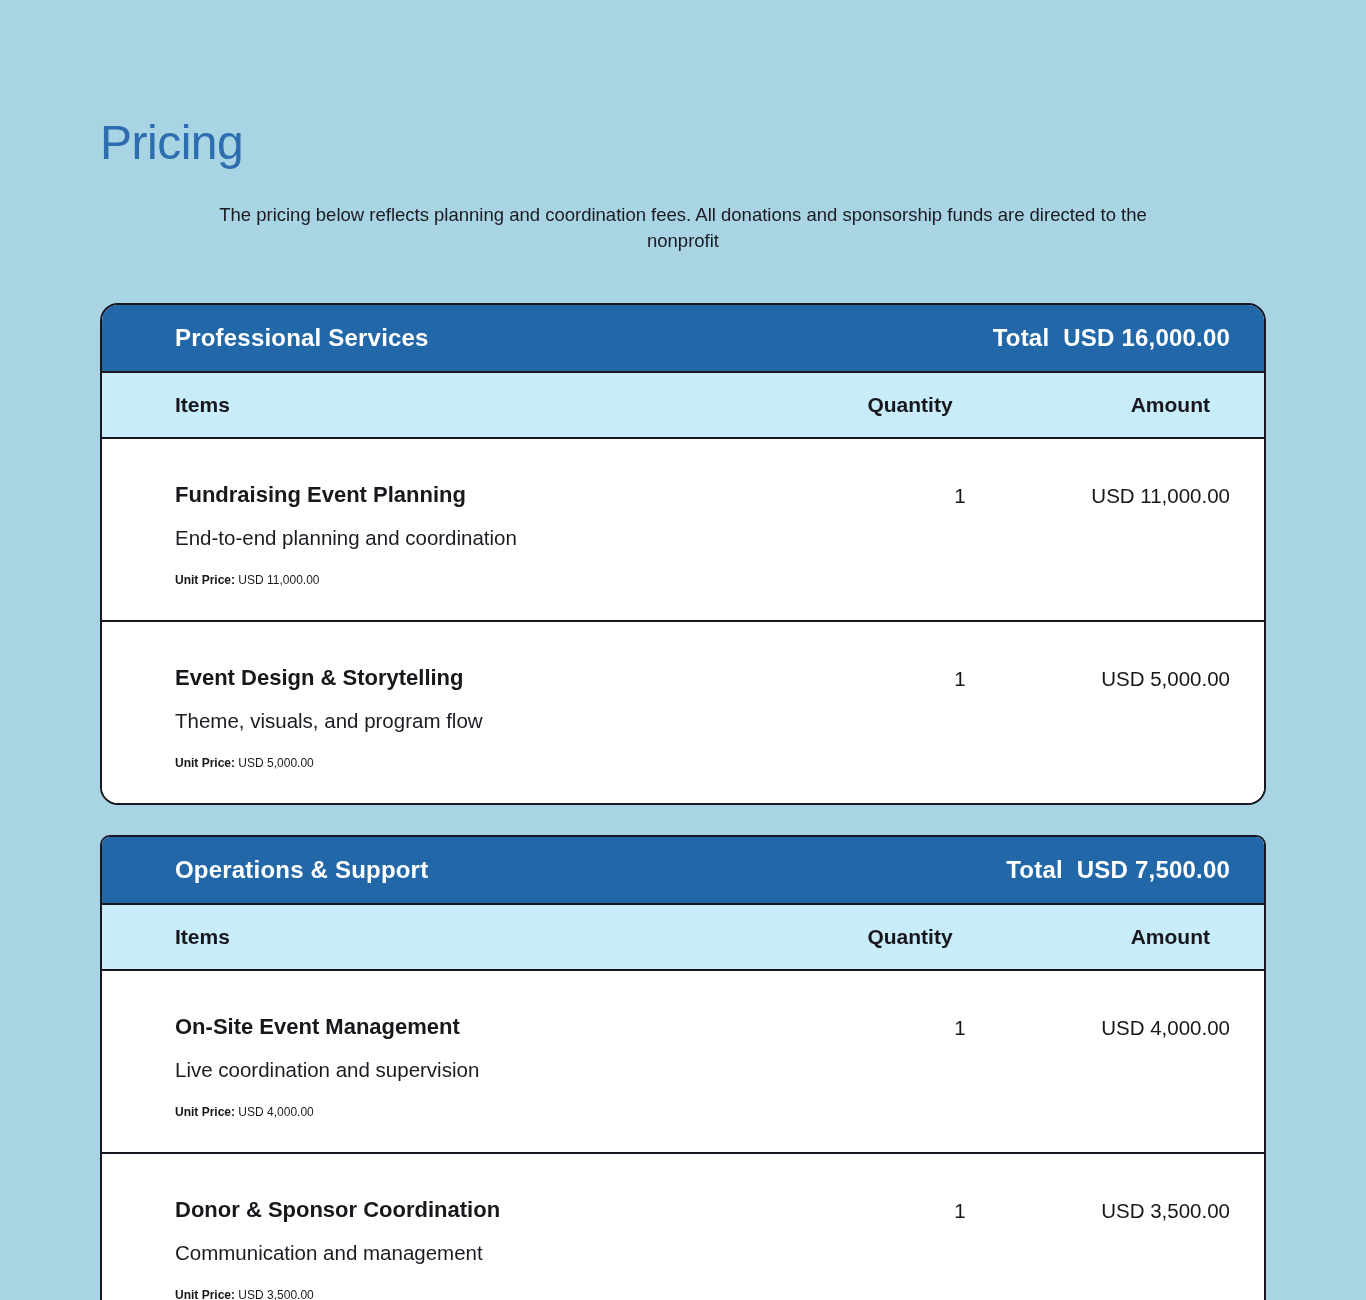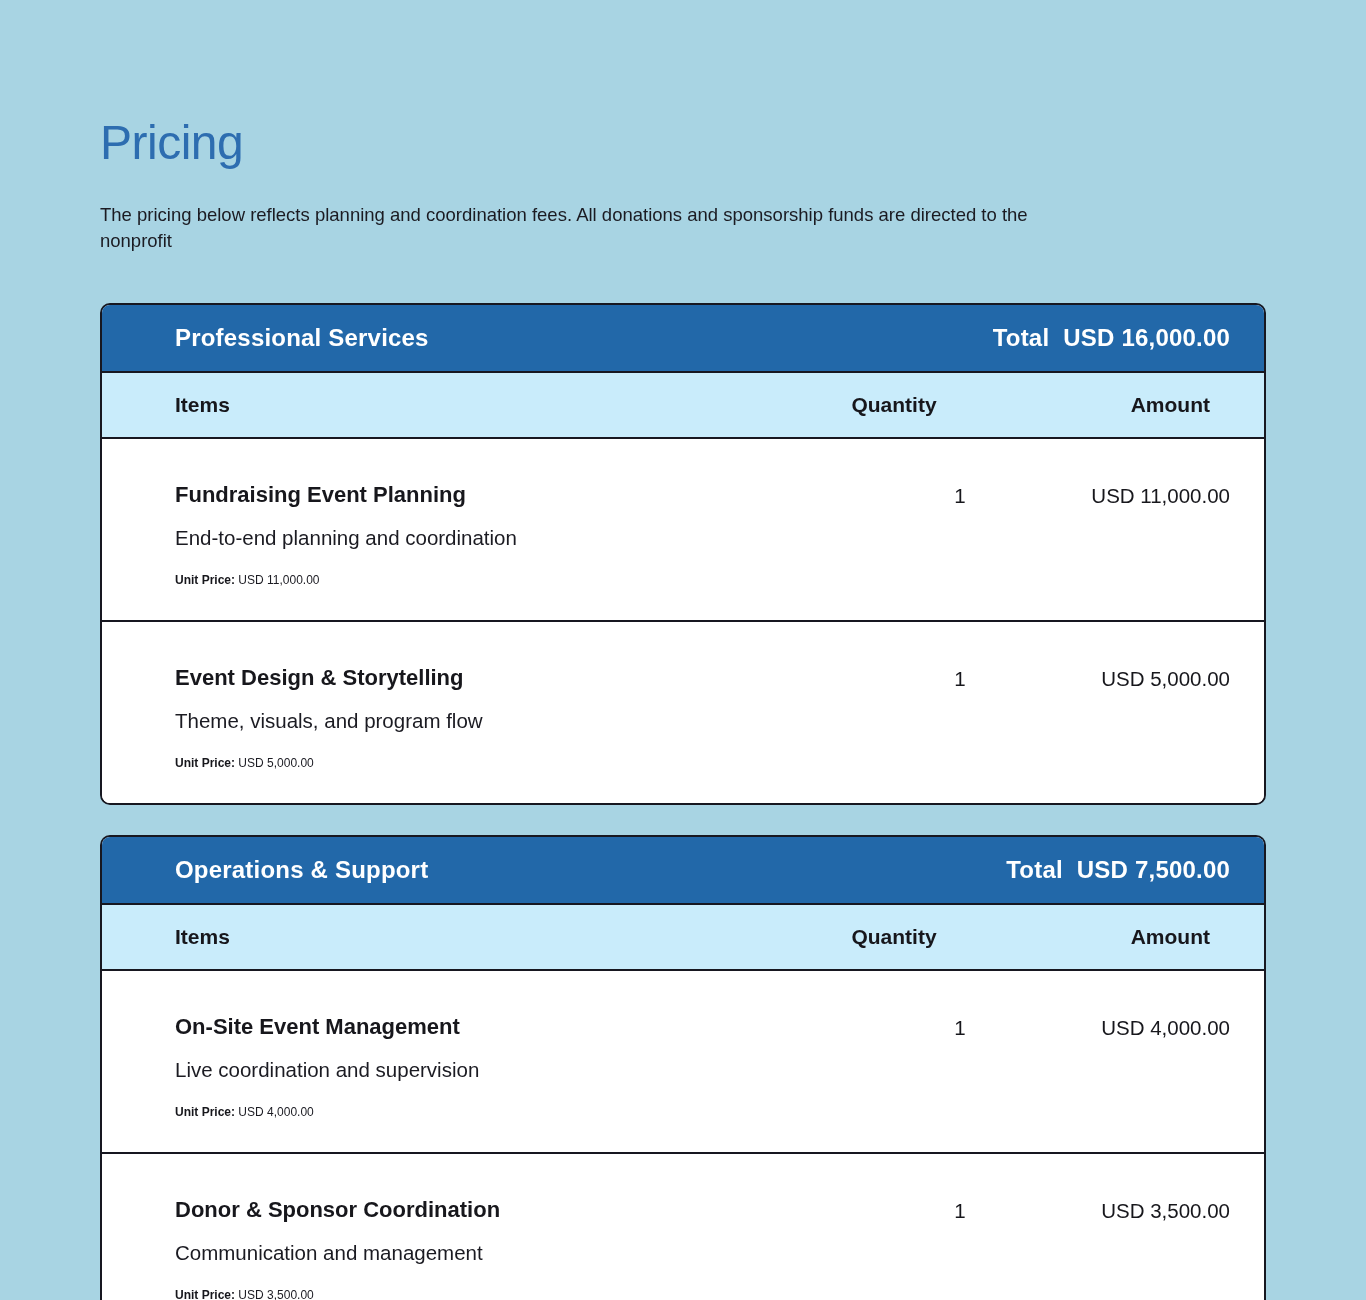--- a/index.html
+++ b/index.html
@@ -17,27 +17,28 @@
     font-weight: 400;
     letter-spacing: -0.5px;
     color: #2d6db0;
     line-height: 1.2;
   }
   .page-subtitle {
     margin-top: 30px;
     font-size: 18.5px;
     line-height: 26px;
     color: #1b1b22;
+    text-align: center;
   }
 
   .price-table {
     margin-top: 49px;
     background: #ffffff;
     border: 2px solid #171720;
-    border-radius: 10px;
+    border-radius: 18px;
     overflow: hidden;
   }
   .price-table.second { margin-top: 30px; border-bottom: none; border-radius: 10px 10px 0 0; }
 
   .pt-head {
     background: #2268a9;
     height: 68px;
     display: flex;
     align-items: center;
     justify-content: space-between;
@@ -52,21 +53,20 @@
 
   .pt-cols {
     background: #c9ecfb;
     height: 66px;
     display: grid;
     grid-template-columns: 1fr 140px 284px;
     align-items: center;
     border-bottom: 2px solid #171720;
     font-size: 21px;
     font-weight: 700;
-    gap: 16px;
   }
   .c-items { padding-left: 73px; }
   .c-qty   { text-align: center; }
   .c-amt   { text-align: right; padding-right: 54px; }
 
   .pt-row {
     display: grid;
     grid-template-columns: 1fr 140px 284px;
     min-height: 170px;
     background: #ffffff;

